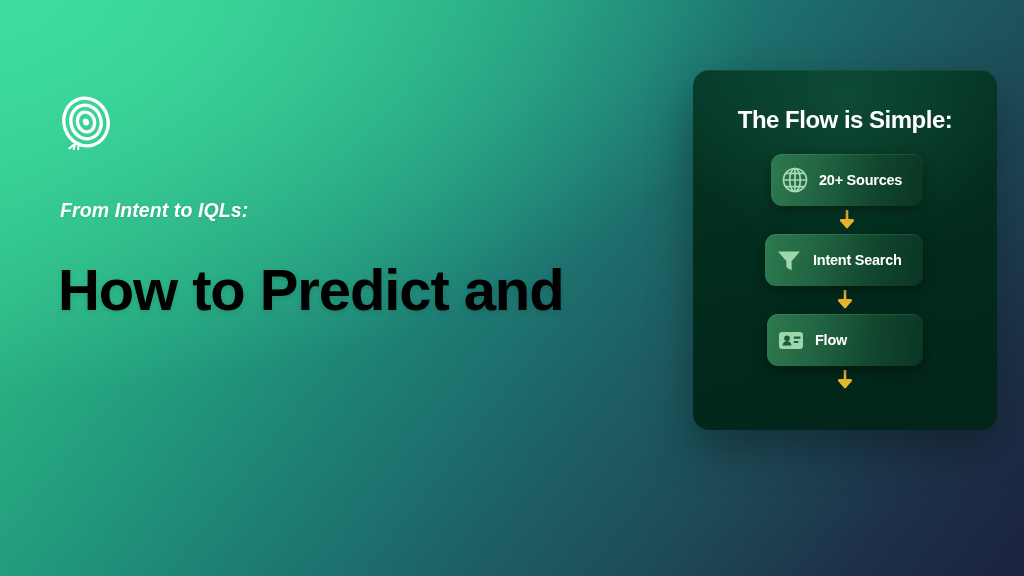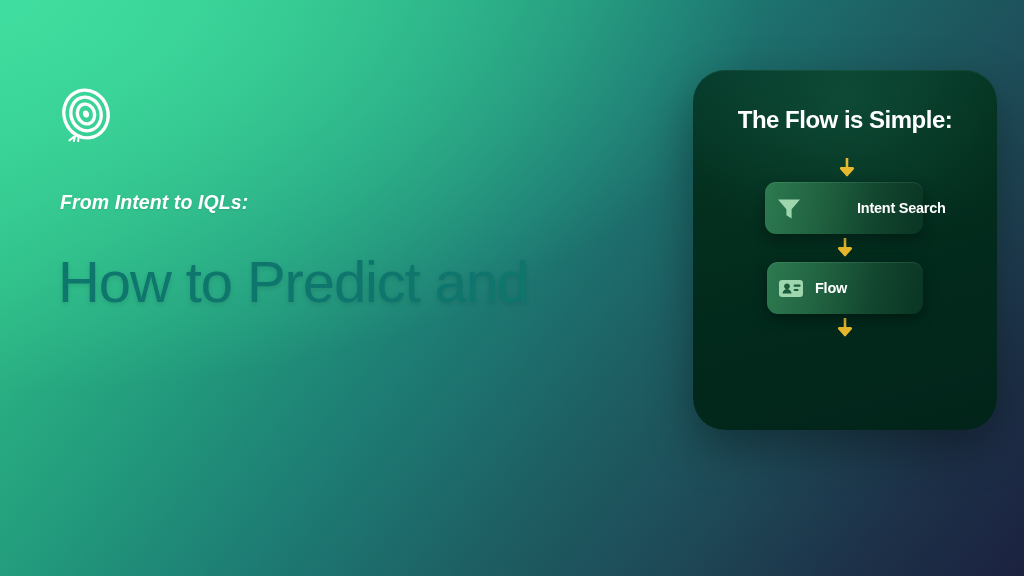--- a/index.html
+++ b/index.html
@@ -7,44 +7,44 @@
   body {
     font-family: "Liberation Sans", sans-serif;
     background:
       radial-gradient(ellipse 120% 110% at 0% 0%, rgba(64,222,160,0.95) 0%, rgba(64,222,160,0) 62%),
       linear-gradient(128deg, #34cf90 0%, #2cb684 16%, #229a7c 32%, #1d7a73 48%, #1d5f63 62%, #1e4a57 75%, #1d3148 88%, #1b2240 100%);
     position: relative;
   }
 
   
   .left {
-    position:absolute; left:58px; top:8px; width:620px; height:427px;
+    position:absolute; left:58px; top:16px; width:620px; height:427px;
   }
   .logo-wrap { position:absolute; left:0px; top:78px; width:56px; height:56px; }
   .logo-wrap svg { display:block; width:56px; height:56px; }
 
   .eyebrow {
     position:absolute; left:2px; top:183px;
     font-size:19.5px; font-weight:bold; font-style:italic;
     color:#ffffff; letter-spacing:0.1px;
     text-shadow:0 1px 2px rgba(0,0,0,0.10);
   }
 
   .headline {
     position:absolute; left:0px; top:244px; width:620px;
-    font-size:58px; font-weight:normal; line-height:1.04;
-    color:#0f766e; letter-spacing:-1.1px;
+    font-size:58px; font-weight:bold; line-height:1.04;
+    color:#000000; letter-spacing:-1.1px;
     text-shadow:0 2px 5px rgba(0,0,0,0.12);
   }
   .headline .l2 { display:block; }
 
   
   .card {
     position:absolute; left:693px; top:70px; width:304px; height:360px;
-    border-radius:32px;
+    border-radius:16px;
     background:
       radial-gradient(ellipse 85% 60% at 50% 8%, rgba(20,92,68,0.55) 0%, rgba(8,48,36,0.0) 70%),
       linear-gradient(165deg, #063a2b 0%, #04301f 28%, #022a1c 60%, #02241a 100%);
     box-shadow:0 18px 46px rgba(0,0,0,0.34), inset 0 1px 0 rgba(120,210,170,0.09);
     overflow:hidden;
   }
   .card-title {
     position:absolute; left:0; top:36px; width:100%;
     text-align:center; font-size:24px; font-weight:bold;
     color:#ffffff; letter-spacing:-0.5px;
@@ -54,21 +54,21 @@
 
   .chip {
     position:relative;
     width:156px; height:52px; margin:0 auto;
     border-radius:11px;
     display:flex; align-items:center;
     background: linear-gradient(100deg, #2d7a50 0%, #216341 34%, #12462e 68%, #0a3524 100%);
     box-shadow:0 5px 14px rgba(0,0,0,0.36), inset 0 1px 0 rgba(160,230,190,0.12);
   }
   .chip.w1 { width:152px; margin-left:78px; }
-  .chip.w2 { width:158px; margin-left:72px;gap:44px; }
+  .chip.w2 { width:158px; margin-left:72px; }
   .chip.w3 { width:156px; margin-left:74px; }
   .chip.w4 { width:156px; margin-left:74px; }
 
   .chip-icon {
     width:48px; min-width:48px; height:52px;
     display:flex; align-items:center; justify-content:center;
   }
   .chip-icon svg { display:block; }
   .chip-label {
     font-size:14.5px; font-weight:bold; color:#ffffff;
@@ -109,20 +109,32 @@
   </div>
 
 </div>
 
 <div class="card">
 
   <div class="card-title">The Flow is Simple:</div>
 
   <div class="flow">
 
+    <div class="chip w1">
+      <span class="chip-icon">
+        <svg width="30" height="30" viewBox="0 0 30 30">
+          <circle class="ic-stroke" cx="15" cy="15" r="11.5"></circle>
+          <ellipse class="ic-stroke" cx="15" cy="15" rx="5.3" ry="11.5"></ellipse>
+          <line class="ic-stroke" x1="3.5" y1="15" x2="26.5" y2="15"></line>
+          <path class="ic-stroke" d="M5.6 8.3 H24.4 M5.6 21.7 H24.4"></path>
+          <line class="ic-stroke" x1="15" y1="3.5" x2="15" y2="26.5"></line>
+        </svg>
+      </span>
+      <span class="chip-label">20+ Sources</span>
+    </div>
 
     <div class="arrow a1">
       <svg width="16" height="20" viewBox="0 0 16 20">
         <path d="M8 0 V13 M2.2 10.4 L8 17 L13.8 10.4 Z" stroke="#e8b82e" stroke-width="2.6" fill="#e8b82e" stroke-linejoin="round"></path>
       </svg>
     </div>
 
     <div class="chip w2">
       <span class="chip-icon">
         <svg width="30" height="30" viewBox="0 0 30 30">

